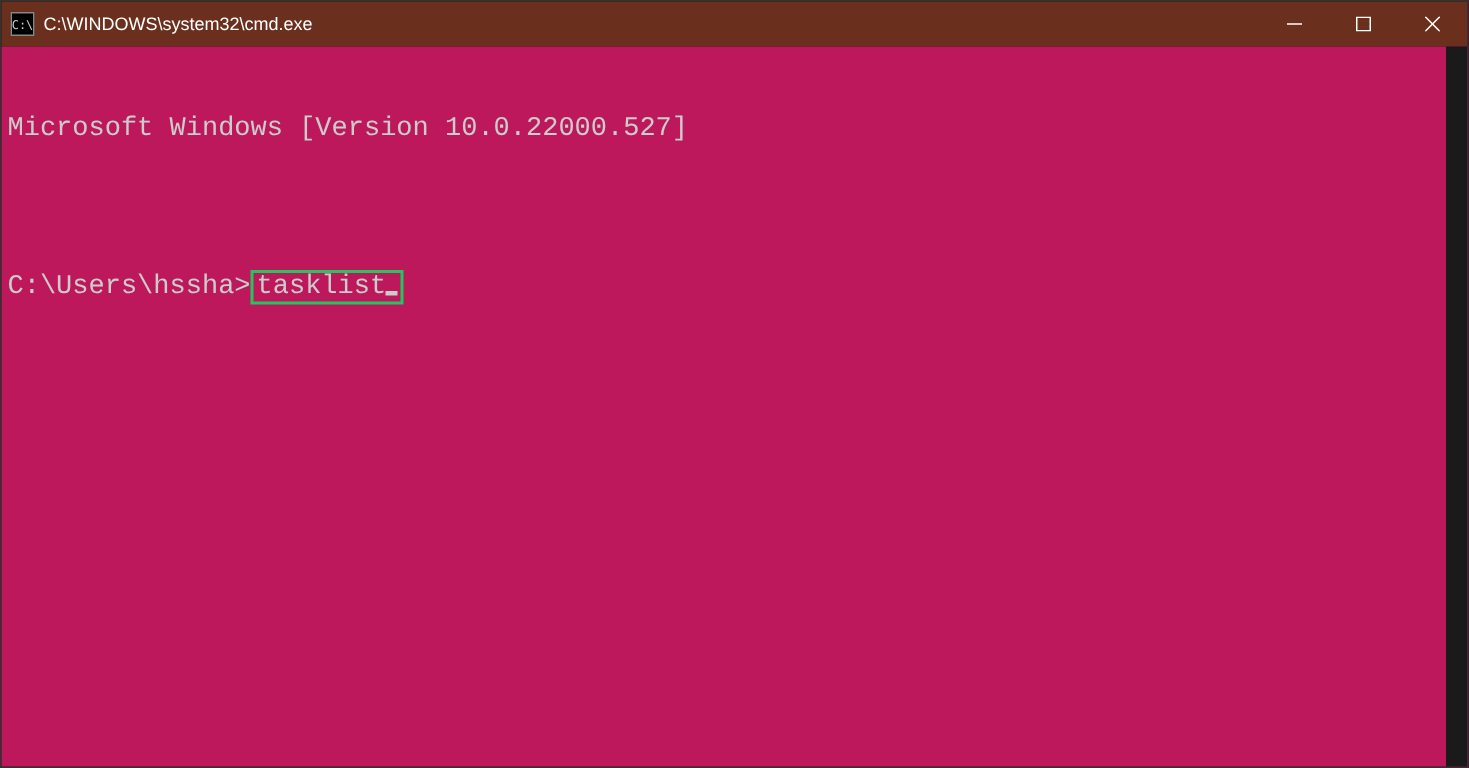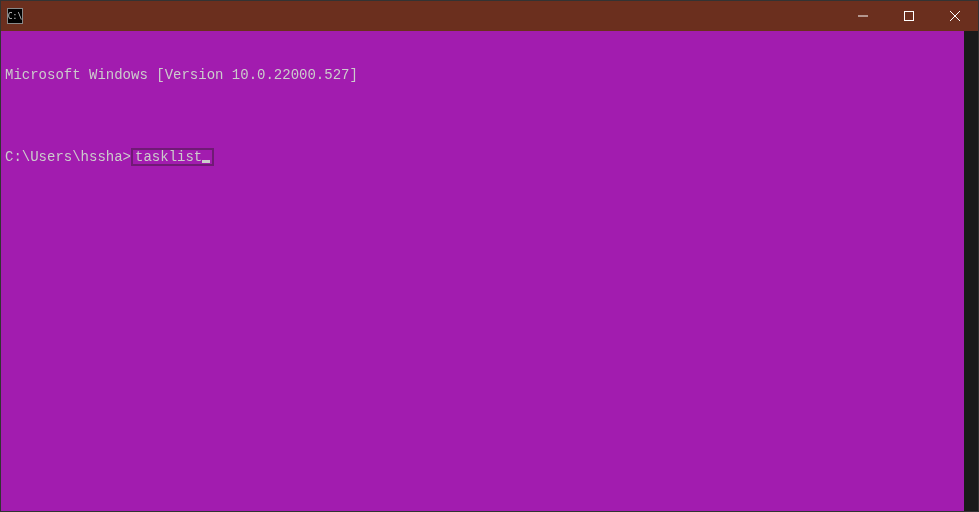--- a/index.html
+++ b/index.html
@@ -54,34 +54,34 @@
       height: 100%;
       display: flex;
       align-items: center;
       justify-content: center;
       color: #fff;
       font-size: 10px;
       cursor: pointer;
     }
     .terminal {
       flex: 1;
-      background: #a21caf;
+      background: #be185d;
       color: #cccccc;
-      font-size: 14px;
+      font-size: 18px;
       line-height: 1.15;
       padding: 4px 4px;
       white-space: pre;
       font-family: "Consolas", "Courier New", monospace;
       position: relative;
       border-right: 14px solid #1a1a1a;
     }
     .terminal .line { display: block; }
     .prompt-line { display: flex; align-items: center; }
     .highlight-box {
-      border: 2px solid #701a75;
+      border: 2px solid #22c55e;
       padding: 0 2px;
       display: inline-block;
       line-height: 1.05;
     }
     .cursor {
       display: inline-block;
       width: 8px;
       height: 3px;
       background: #cccccc;
       vertical-align: baseline;
@@ -89,20 +89,21 @@
       position: relative;
       top: 2px;
     }
   </style>
 </head>
 <body>
 
 <div class="window">
   <div class="titlebar">
     <span class="titlebar-icon">C:\</span>
+    <span class="titlebar-title">C:\WINDOWS\system32\cmd.exe</span>
     <span class="titlebar-spacer"></span>
     <div class="win-controls">
       <div class="win-btn">
         <svg width="10" height="10" viewBox="0 0 10 10">
             <line x1="0" y1="5" x2="10" y2="5" stroke="#fff" stroke-width="1"></line>
           </svg>
       </div>
       <div class="win-btn">
         <svg width="10" height="10" viewBox="0 0 10 10">
             <rect x="0.5" y="0.5" width="9" height="9" stroke="#fff" stroke-width="1" fill="none"></rect>

